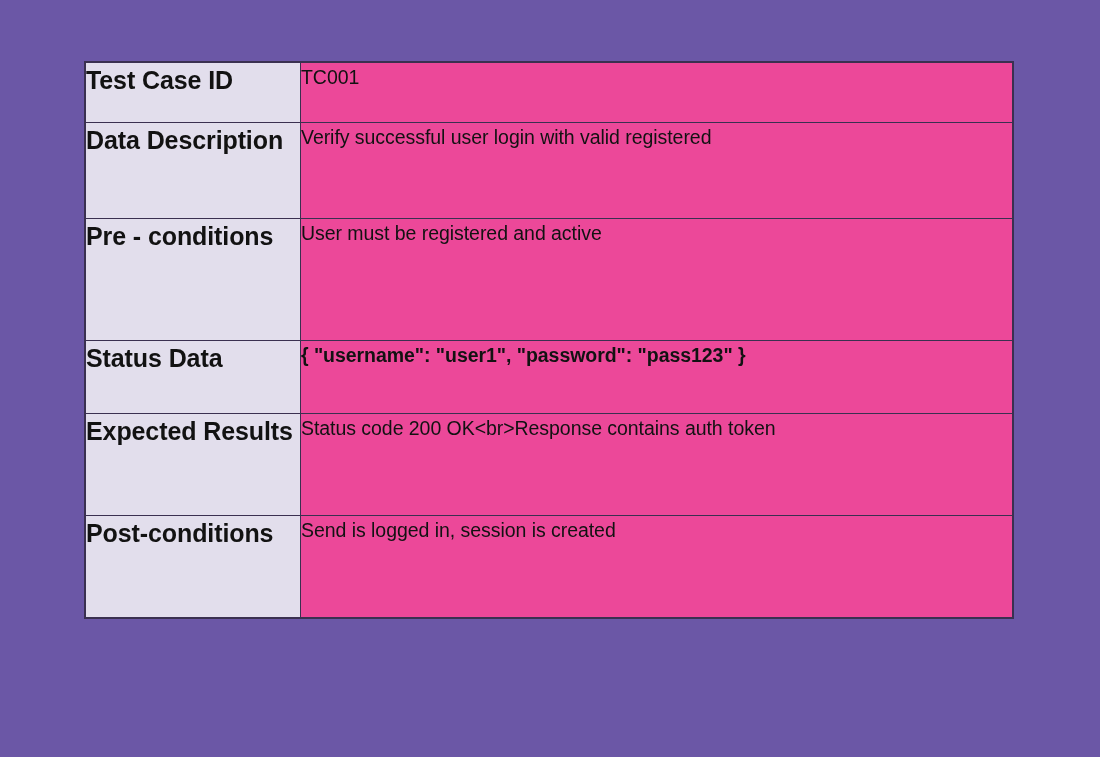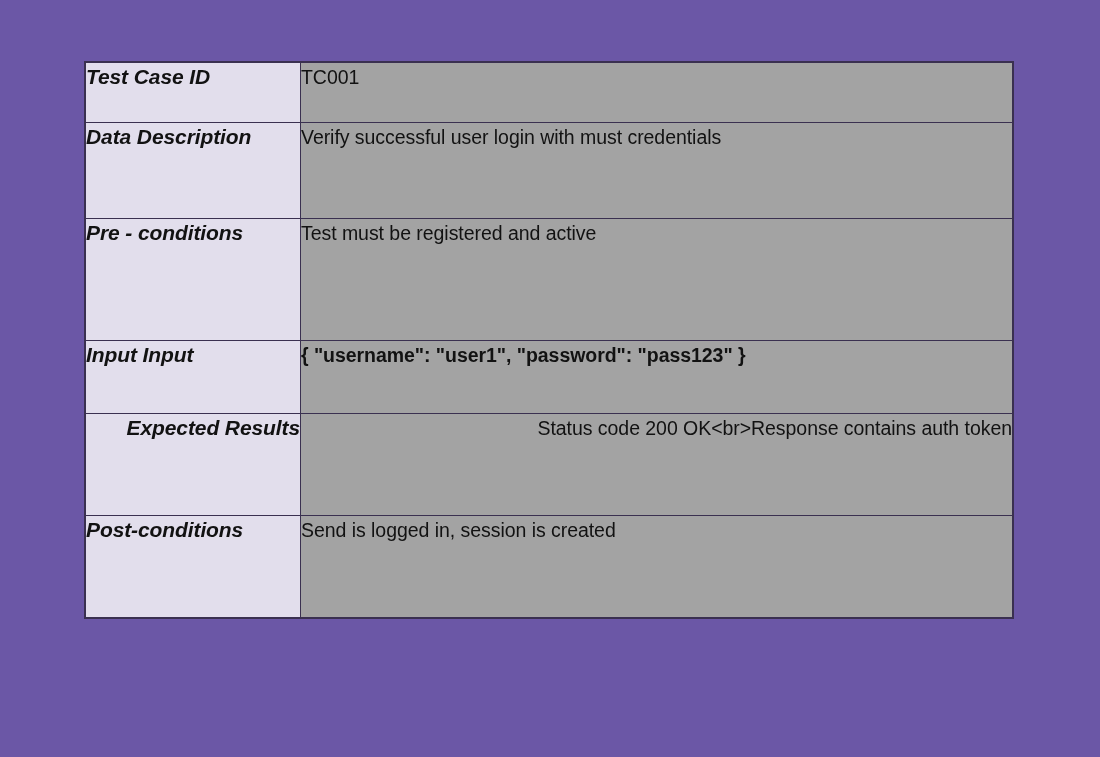--- a/index.html
+++ b/index.html
@@ -29,30 +29,29 @@
     box-shadow: 0 0 0 1px #3A3050;
   }
   .test-case-table td {
     border: 1px solid #3A3050;
     vertical-align: top;
     padding: 0;
   }
   .label-cell {
     width: 214px;
     background: #E2DEEC;
-    font-size: 21px;
+    font-size: 25px;
     font-weight: bold;
     color: #121212;
     line-height: 1.38;
     padding: 18px 0 18px 22px;
     letter-spacing: -0.1px;
-    font-style: italic;
   }
   .value-cell {
-    background: #a3a3a3;
+    background: #ec4899;
     font-size: 19.5px;
     font-weight: normal;
     color: #121212;
     line-height: 1.45;
     padding: 19px 16px 19px 23px;
     letter-spacing: -0.05px;
   }
   .value-cell.strong {
     font-weight: bold;
   }
@@ -60,55 +59,55 @@
     display: block;
   }
   .value-line + .value-line {
     margin-top: 6px;
   }
   .r1 { height: 60px; }
   .r2 { height: 96px; }
   .r3 { height: 122px; }
   .r4 { height: 94px; }
   .r5 { height: 73px; }
-  .r6 { height: 102px; text-align: right; }
+  .r6 { height: 102px; }
   .r7 { height: 102px; margin-left: 48px; }
 </style>
 </head>
 <body>
 
 <div class="canvas">
 
   <table class="test-case-table">
     <tbody>
 
       <tr class="r1">
         <td class="label-cell">Test Case ID</td>
         <td class="value-cell">
           <span class="value-line">TC001</span>
         </td>
       </tr>
 
       <tr class="r2">
         <td class="label-cell">Data Description</td>
         <td class="value-cell">
-          <span class="value-line">Verify successful user login with must credentials</span>
+          <span class="value-line">Verify successful user login with valid registered</span>
         </td>
       </tr>
 
       <tr class="r3">
         <td class="label-cell">Pre - conditions</td>
         <td class="value-cell">
-          <span class="value-line">Test must be registered and active</span>
+          <span class="value-line">User must be registered and active</span>
         </td>
       </tr>
 
 
       <tr class="r5">
-        <td class="label-cell">Input Input</td>
+        <td class="label-cell">Status Data</td>
         <td class="value-cell strong">
           <span class="value-line">{ "username": "user1", "password": "pass123" }</span>
         </td>
       </tr>
 
       <tr class="r6">
         <td class="label-cell">Expected Results</td>
         <td class="value-cell">
           <span class="value-line">Status code 200 OK&lt;br&gt;Response contains auth token</span>
         </td>

